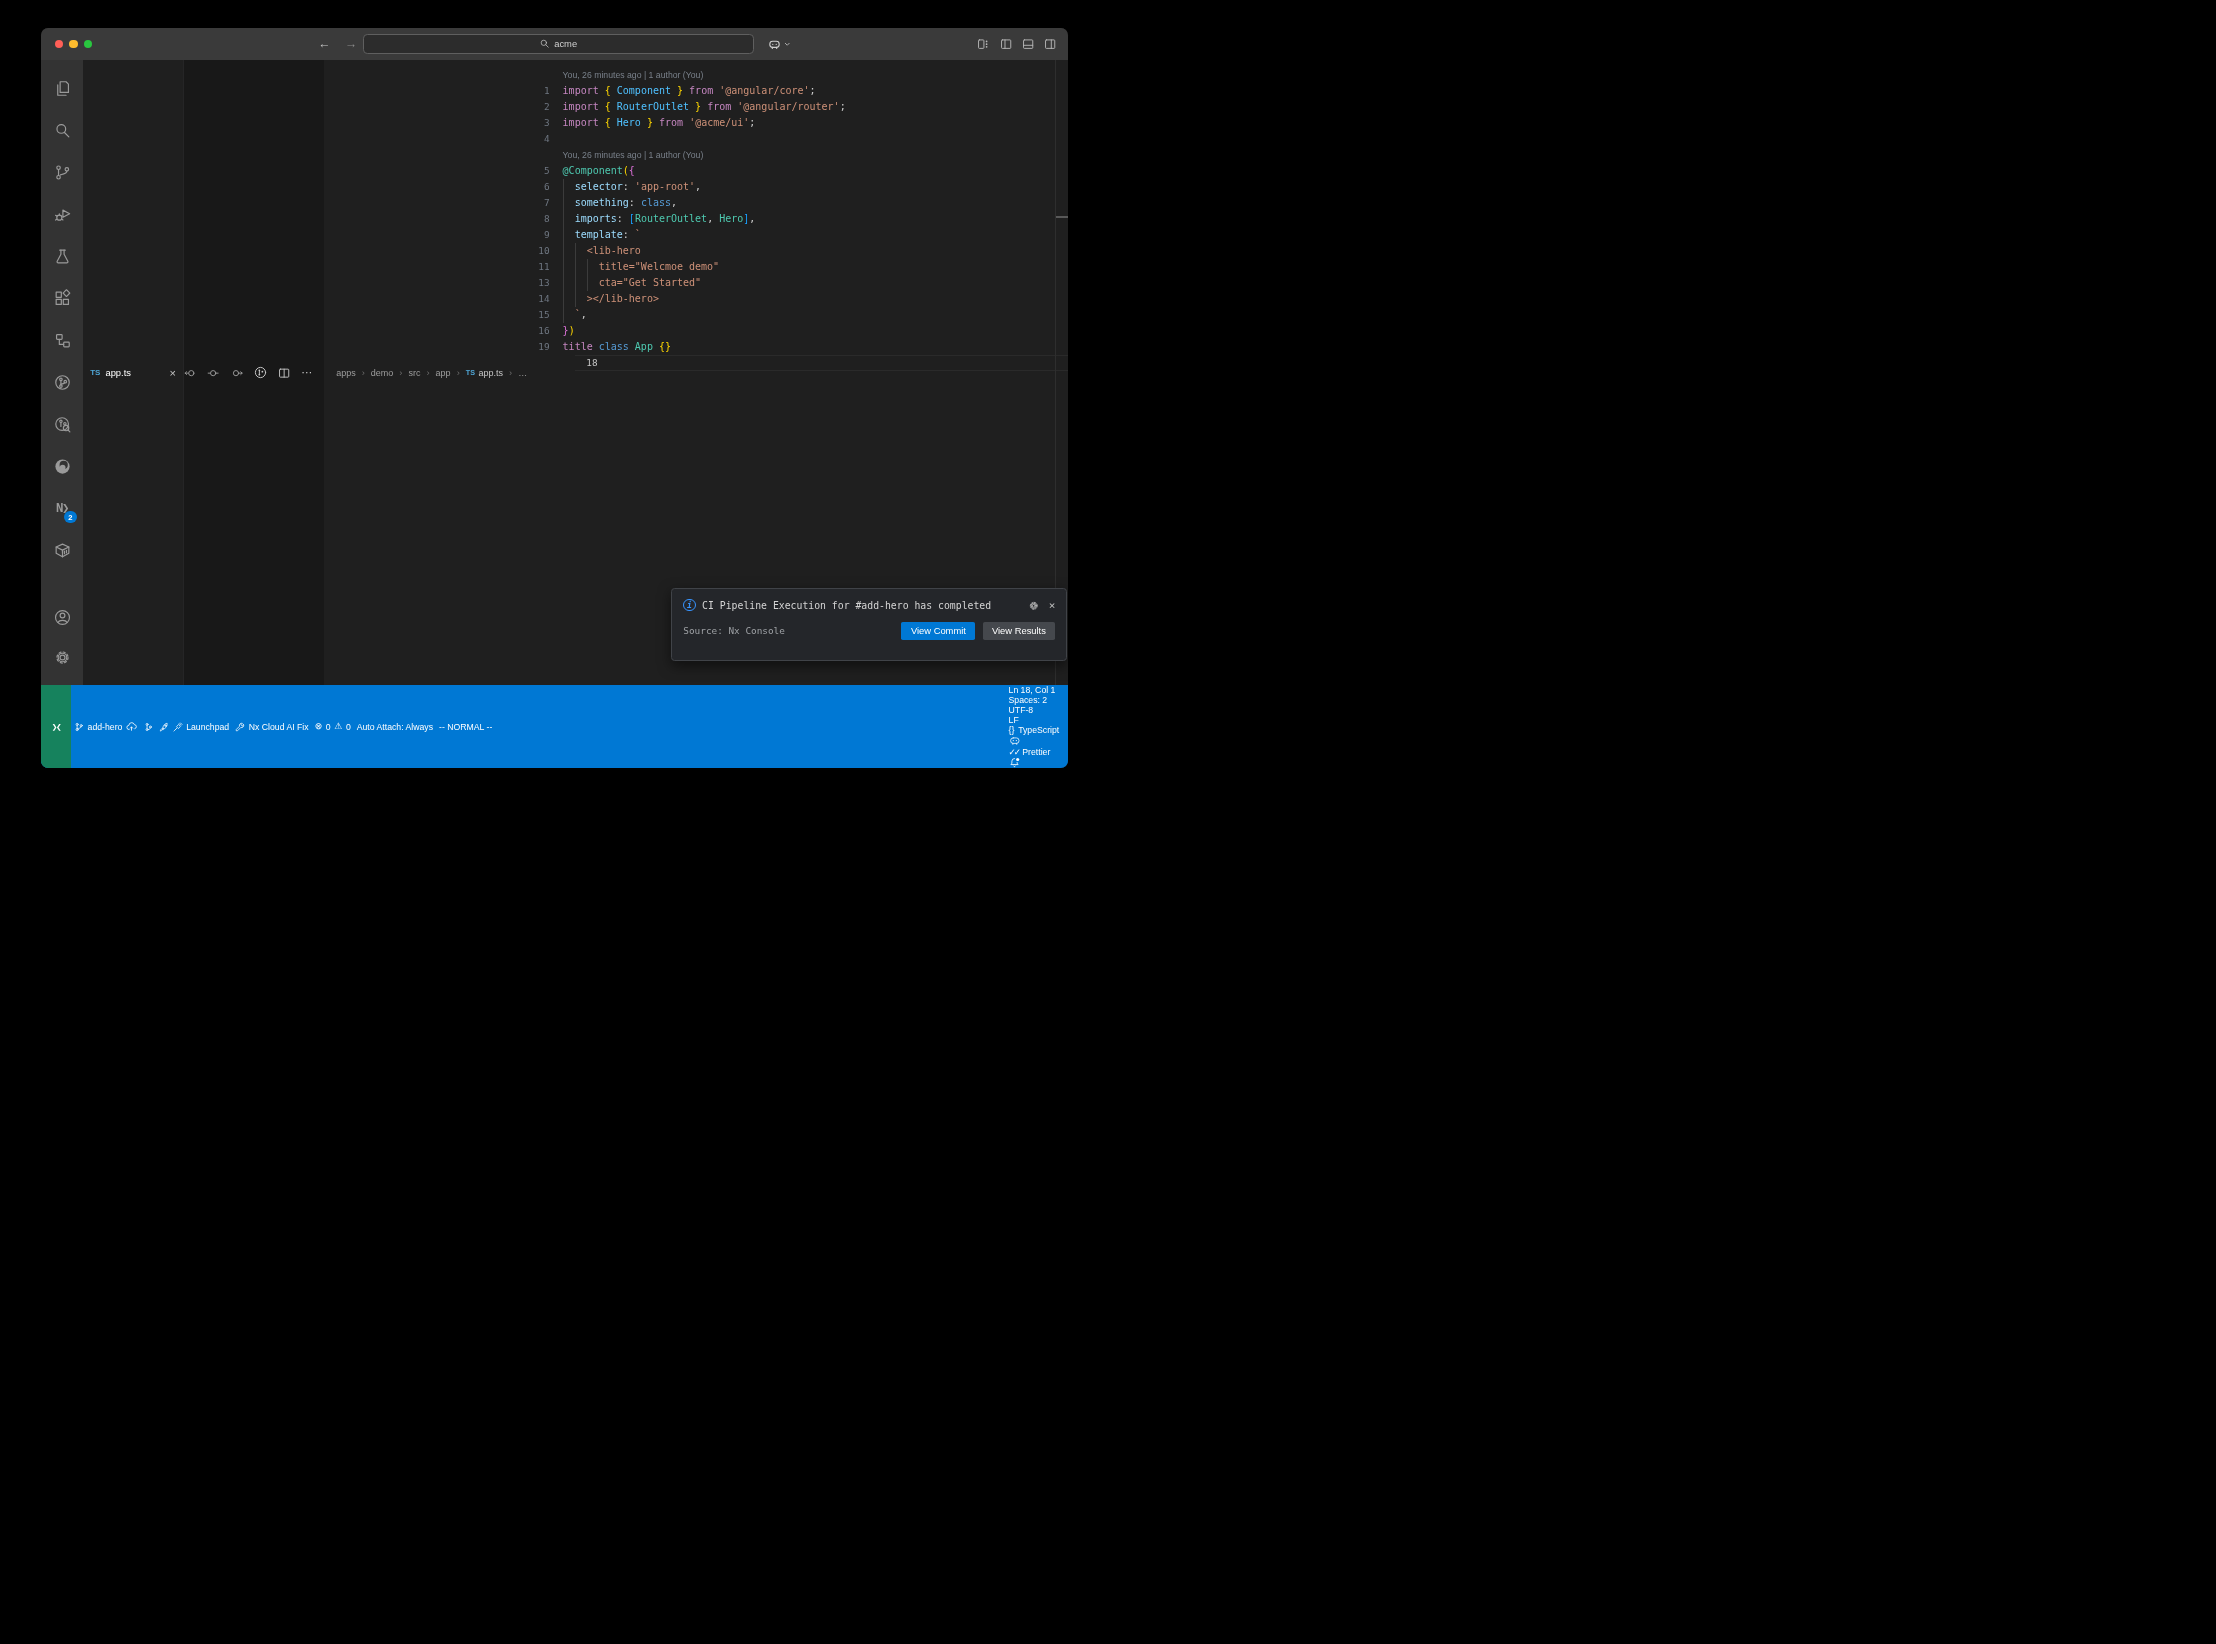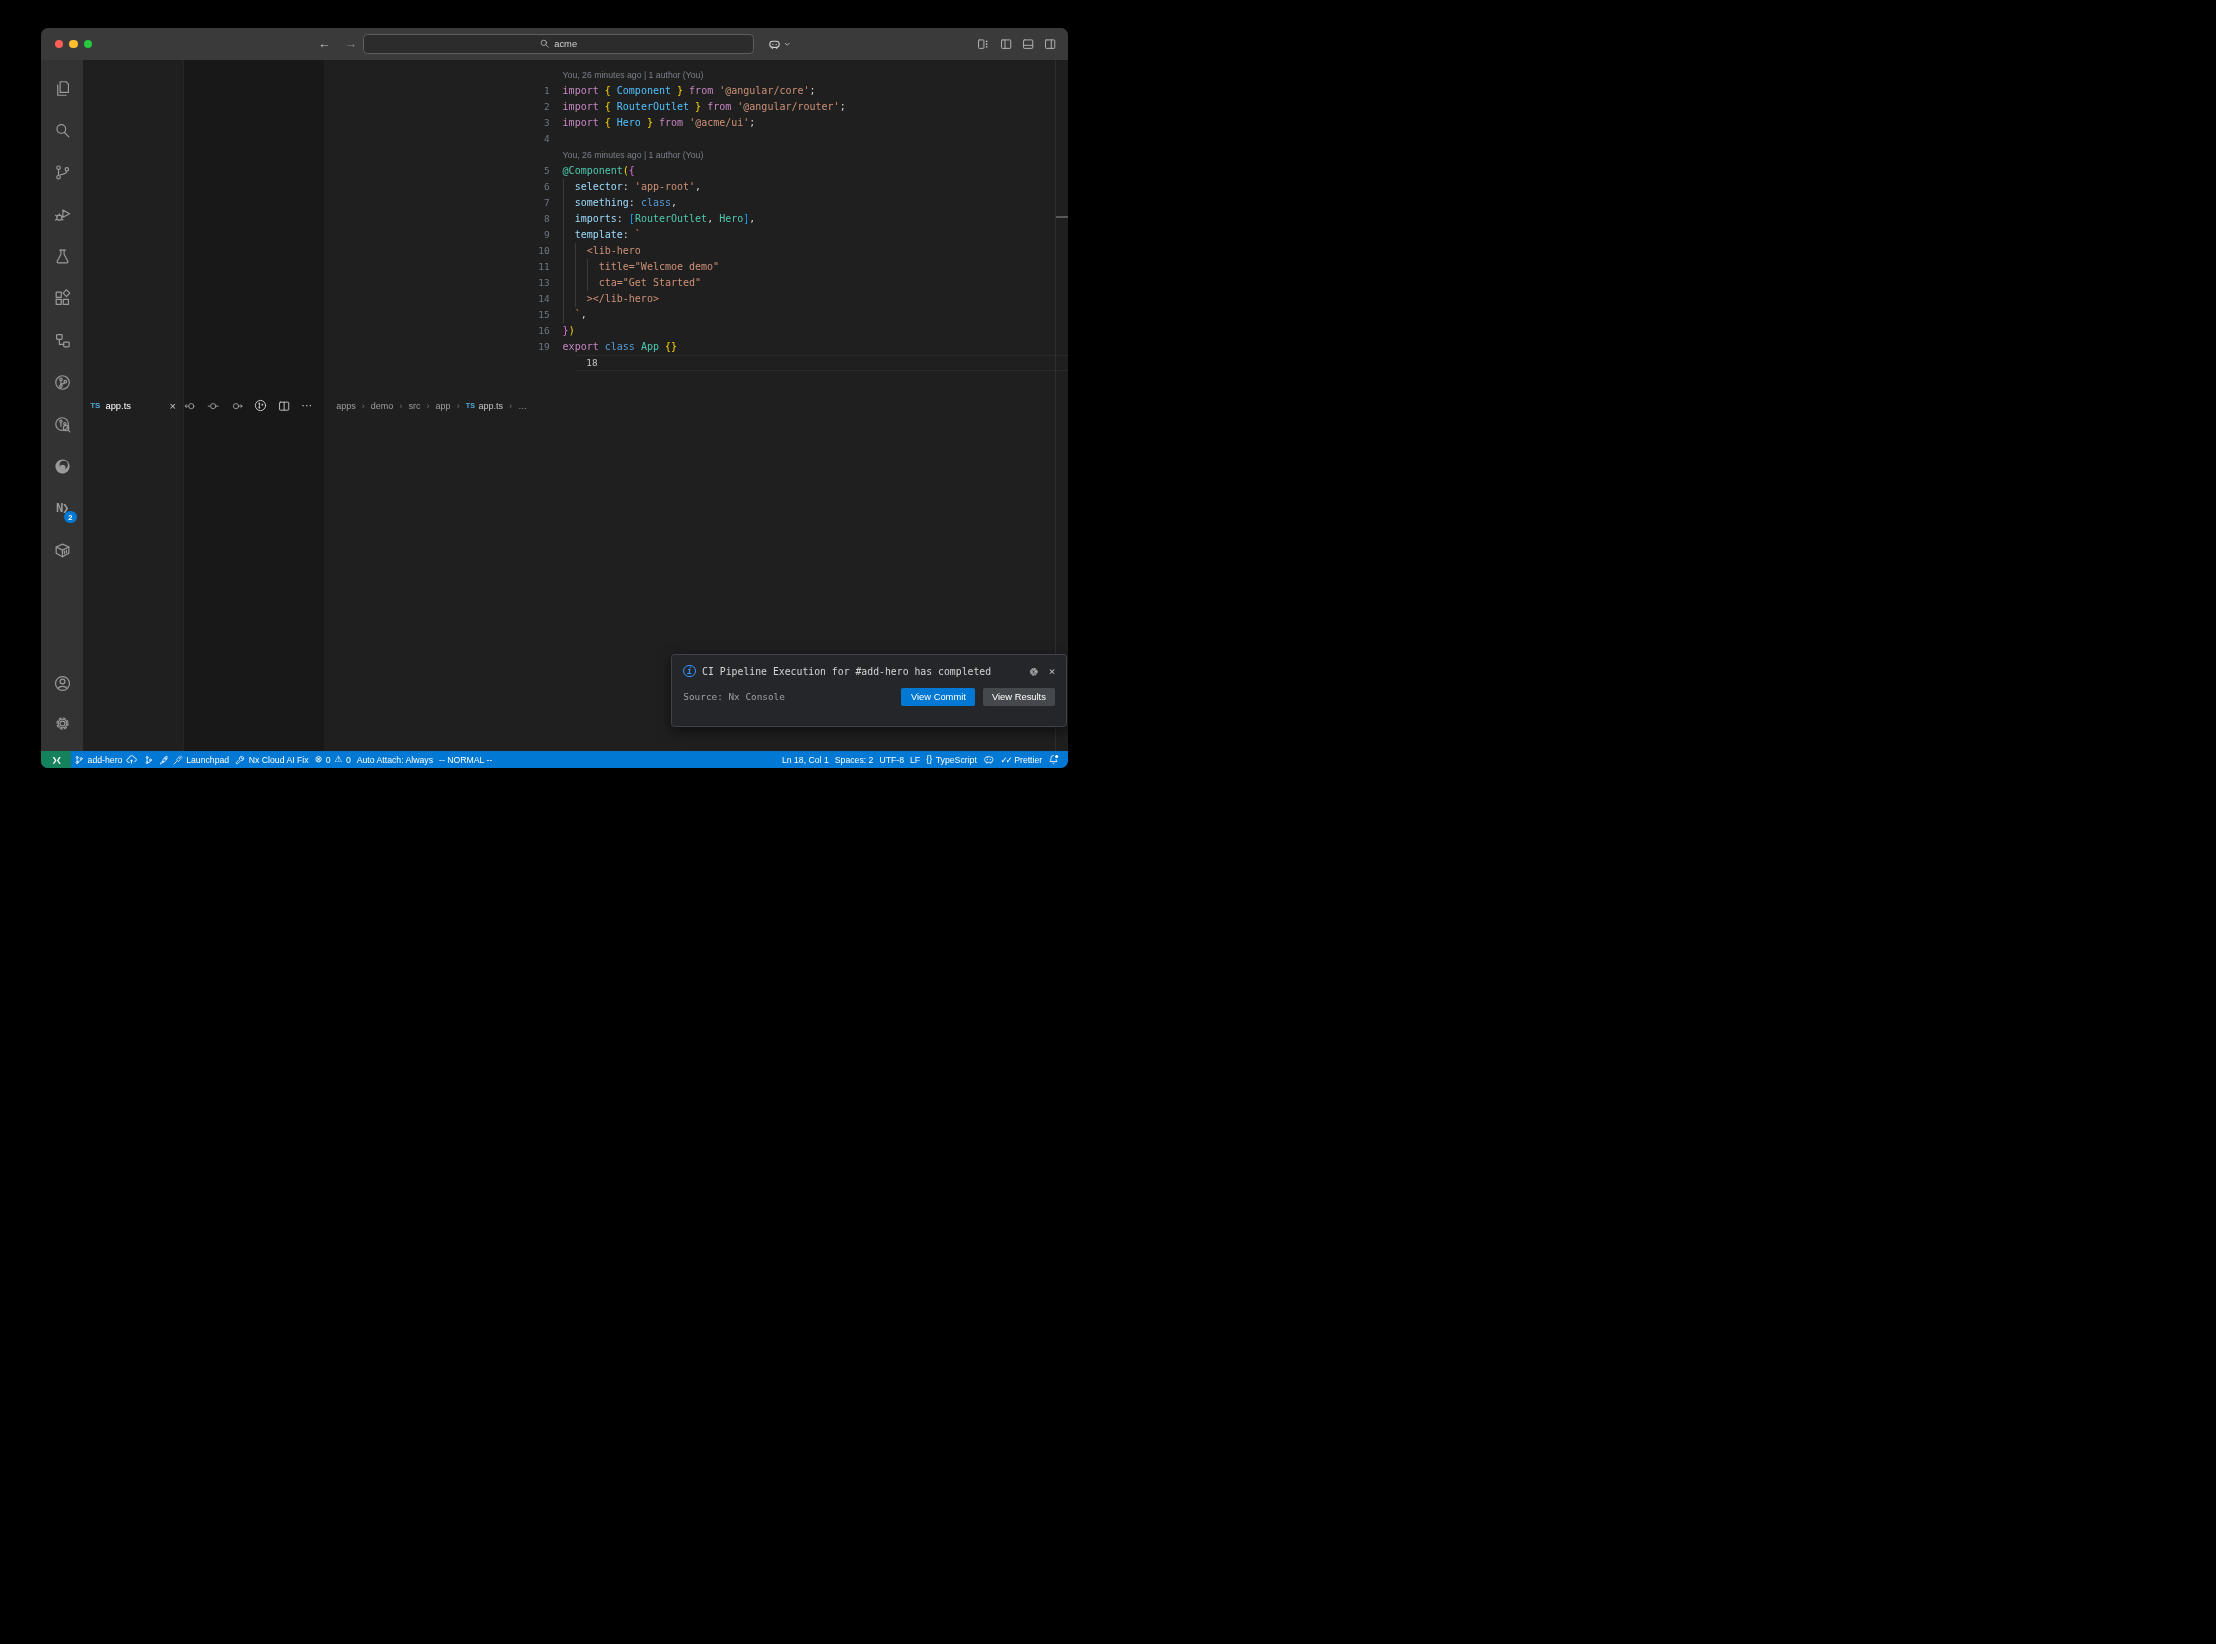--- a/index.html
+++ b/index.html
@@ -86,21 +86,21 @@
   .btn.primary { background:#0078d4; margin-right:7.2px; }
   .btn.secondary { background:#45484d; }
 
   
   .statusbar { flex:0 0 16.6px; background:#0078d4; color:#fff; font-size:8.7px;
                display:flex; align-items:stretch; justify-content:space-between; }
   .sb-group { display:flex; align-items:stretch; }
   .sb-item { display:flex; align-items:center; gap:3.6px; padding:0 3px; }
   .sb-item.remote { background:#16825d; width:30px; justify-content:center; padding:0;
                     font-family:"DejaVu Sans Mono",monospace; letter-spacing:-1.4px; font-size:9.4px; }
-  .sb-group.right { padding-right:5.8px; }
+  .sb-group.right { padding-right:5.8px;flex-direction:column; }
   .sb-glyph { font-size:9px; line-height:1; }
   .dcheck { letter-spacing:-2.2px; font-size:8.7px; }
   svg.i { fill:none; stroke:currentColor; stroke-width:1.5; stroke-linecap:round; stroke-linejoin:round; }
   svg.i.thin { stroke-width:1.2; }
 </style>
 </head>
 <body>
 
 <div class="screen">
   <div class="window">
@@ -380,21 +380,21 @@
               <div class="crow">
                 <div class="ln">15</div>
                 <div class="cnt"><span class="guide" style="left: 13px;"></span><span class="tk-str">  `</span><span class="tk-pln">,</span></div>
               </div>
               <div class="crow">
                 <div class="ln">16</div>
                 <div class="cnt"><span class="tk-b2">}</span><span class="tk-b1">)</span></div>
               </div>
               <div class="crow">
                 <div class="ln">19</div>
-                <div class="cnt"><span class="tk-kw">export </span><span class="tk-kwd">class </span><span class="tk-cls">App </span><span class="tk-b1">{}</span></div>
+                <div class="cnt"><span class="tk-kw">title </span><span class="tk-kwd">class </span><span class="tk-cls">App </span><span class="tk-b1">{}</span></div>
               </div>
               <div class="crow current">
                 <div class="ln">18</div>
                 <div class="cnt"></div>
               </div>
             </div>
           <div class="rail">
             <div class="rail-mark"></div>
           </div>
           <div class="notification">

